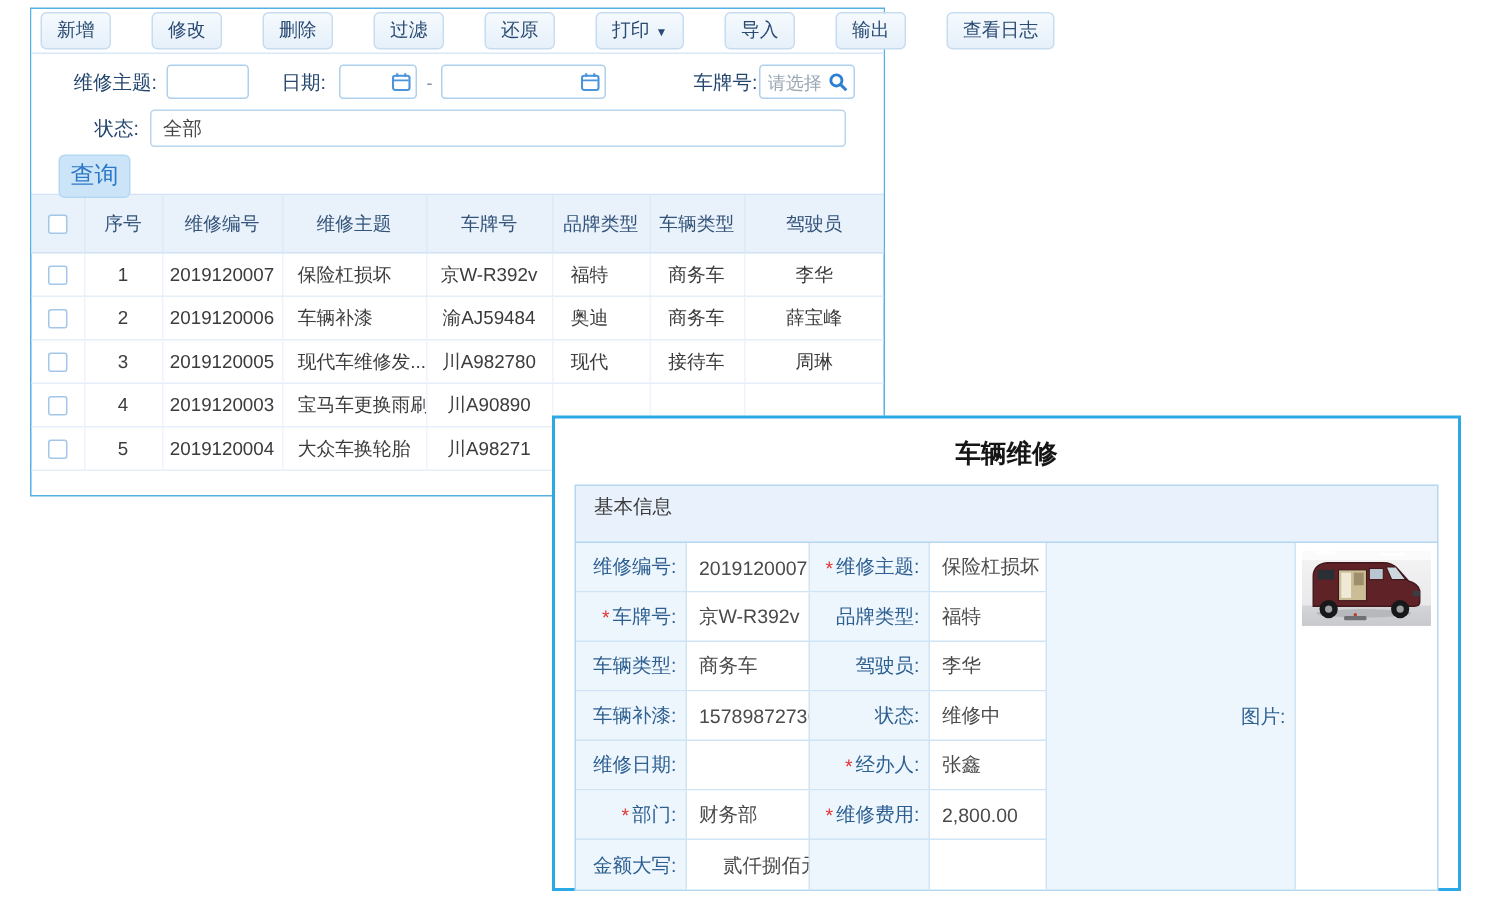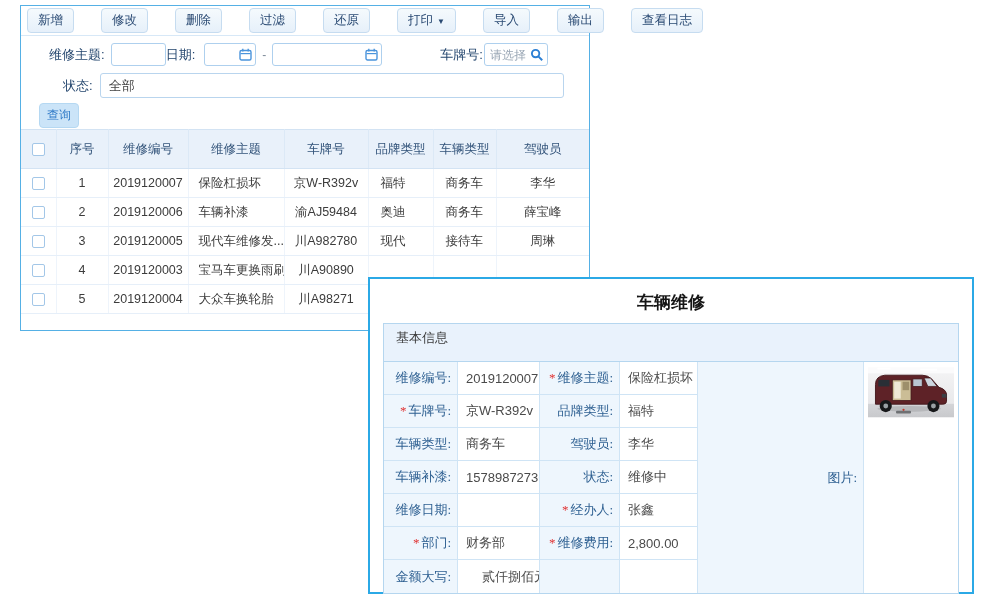--- a/index.html
+++ b/index.html
@@ -25,21 +25,21 @@
   .f-row { position:absolute; left:0; right:0; display:flex; align-items:center; }
   .f-label { font-size:13px; color:#24466e; white-space:nowrap; }
   .inputbox { display:flex; align-items:center; height:23px; background:#fff;
     border:1px solid #aed0ee; border-radius:3px; padding:0 3px 0 5px; }
   .inputbox input { border:none; outline:none; flex:1; min-width:0; font-size:12px; color:#444;
     font-family:inherit; background:transparent; }
   .inputbox input::placeholder { color:#9aa7b5; }
   .selectbox { height:25px; line-height:23px; border:1px solid #b9d5ee; border-radius:3px;
     padding-left:8px; font-size:13px; color:#444; background:#fff; }
   .query-btn { position:absolute; left:18px; top:67px; background:#cbe4f8; border:1px solid #b5d8f2;
-    border-radius:4px; color:#2e79c7; font-size:12px; padding:3px 7px; font-family:inherit; cursor:pointer; }
+    border-radius:4px; color:#2e79c7; font-size:16px; padding:3px 7px; font-family:inherit; cursor:pointer; }
   .dash { color:#7d8a99; margin:0 6px; font-size:12px; }
 
   table.grid { width:100%; border-collapse:collapse; table-layout:fixed; }
   .grid th { height:39px; background:#e9f1fa; border-top:1px solid #d3e3f3; border-bottom:1px solid #d3e3f3;
     border-right:1px solid #dce9f6; font-size:12.5px; font-weight:normal; color:#33547a; text-align:center; }
   .grid td { height:29px; border-bottom:1px solid #e6eff9; border-right:1px solid #eef4fb;
     font-size:12.5px; color:#3c3c3c; text-align:center; overflow:hidden; white-space:nowrap; }
   .grid th:last-child, .grid td:last-child { border-right:none; }
   .grid td.subject { text-align:left; padding-left:10px; }
   .grid td.l12 { text-align:left; padding-left:12px; }
@@ -50,21 +50,21 @@
   
   .detail-win { position:absolute; left:368px; top:277px; width:606px; height:317px;
     background:#fff; border:2px solid #2ba9e6; z-index:5; }
   .d-title { text-align:center; font-size:17px; font-weight:bold; color:#151515; margin-top:12px; height:24px; }
   .panel { margin:8px 13px 0; border:1px solid #b5d6ef; }
   .panel-hd { height:38px; line-height:27px; background:#e9f2fc; border-bottom:1px solid #b5d6ef;
     padding-left:12px; font-size:13px; color:#3a3a3a; }
   .form-grid { display:grid; grid-template-columns:74px 82px 80px 78px 166px 1fr; grid-auto-rows:33px; background:#fff; }
   .fcell { border-right:1px solid #cfe4f5; border-bottom:1px solid #cfe4f5; display:flex; align-items:center;
     font-size:13px; overflow:hidden; white-space:nowrap; }
-  .flabel { background:#eef6fd; color:#2d5f91; justify-content:flex-end; padding-right:6px;font-family:Liberation Serif, serif; }
+  .flabel { background:#eef6fd; color:#2d5f91; justify-content:flex-end; padding-right:6px; }
   .fvalue { background:#fff; color:#4a4a4a; padding-left:8px; }
   .req { color:#e03131; margin-right:2px; font-size:13px; }
   .last { border-bottom:none;padding-left:24px; }
   .pic-label { grid-column:5; grid-row:1 / span 7; border-bottom:none; }
   .pic-cell { grid-column:6; grid-row:1 / span 7; border-right:none; border-bottom:none;
     background:#fff; display:flex; align-items:flex-start; padding:4px; }
   .iconsvg { flex:none; }
 </style>
 </head>
 <body>
@@ -85,21 +85,21 @@
       <button class="tbtn">输出</button>
       <button class="tbtn">查看日志</button>
     </div>
 
     <div class="filters">
       <div class="f-row" style="top:7px;">
         <span class="f-label" style="margin-left:28px;">维修主题:</span>
         <span class="inputbox" style="width:55px; margin-left:6px;">
           <input style="">
         </span>
-        <span class="f-label" style="">日期:</span>
+        <span class="f-label" style="margin-left:22px;">日期:</span>
         <span class="inputbox" style="width:52px; margin-left:9px;">
           <input style="">
           <svg class="iconsvg" width="13" height="13" viewBox="0 0 13 13">
             <rect x="1" y="2.5" width="11" height="9.5" rx="1.5" fill="none" stroke="#4a94dc" stroke-width="1.4"></rect>
             <line x1="3.8" y1="0.8" x2="3.8" y2="3.4" stroke="#4a94dc" stroke-width="1.4"></line>
             <line x1="9.2" y1="0.8" x2="9.2" y2="3.4" stroke="#4a94dc" stroke-width="1.4"></line>
             <line x1="1.5" y1="5.6" x2="11.5" y2="5.6" stroke="#4a94dc" stroke-width="1.2"></line>
           </svg>
         </span>
         <span class="dash">-</span>

